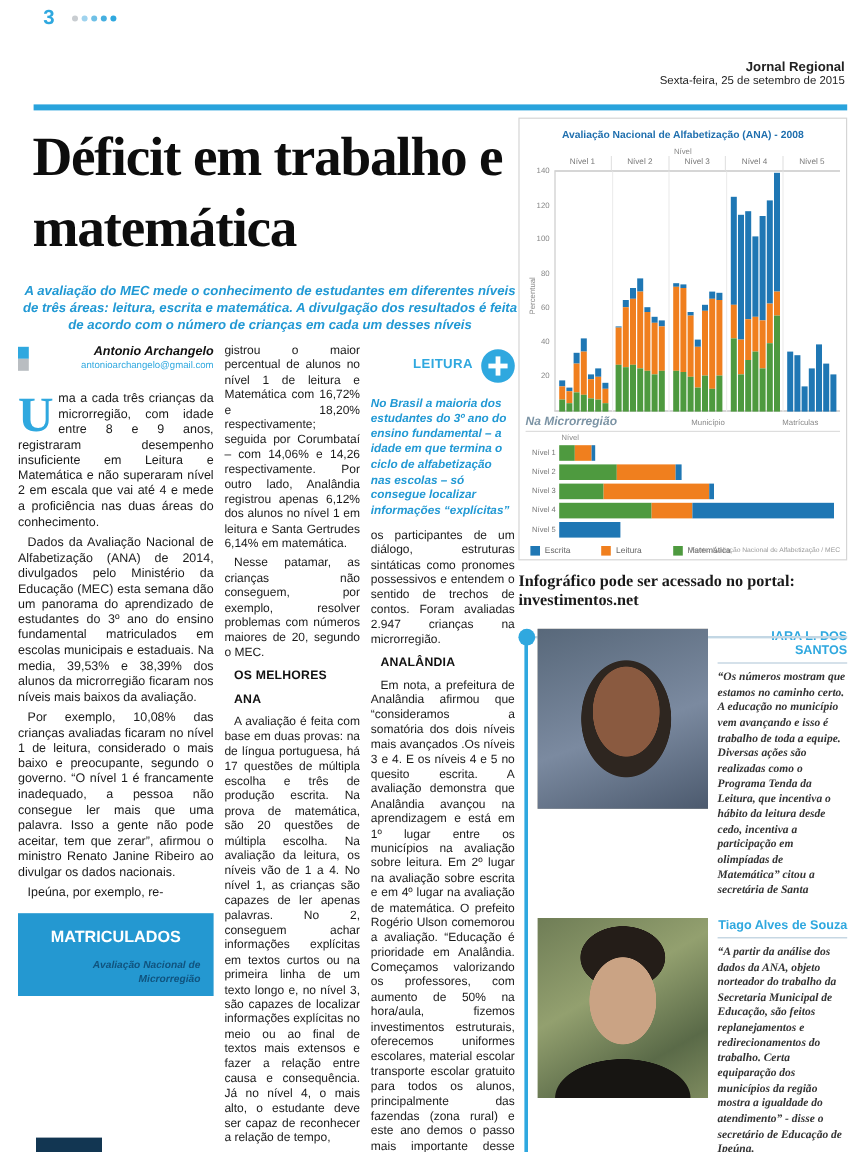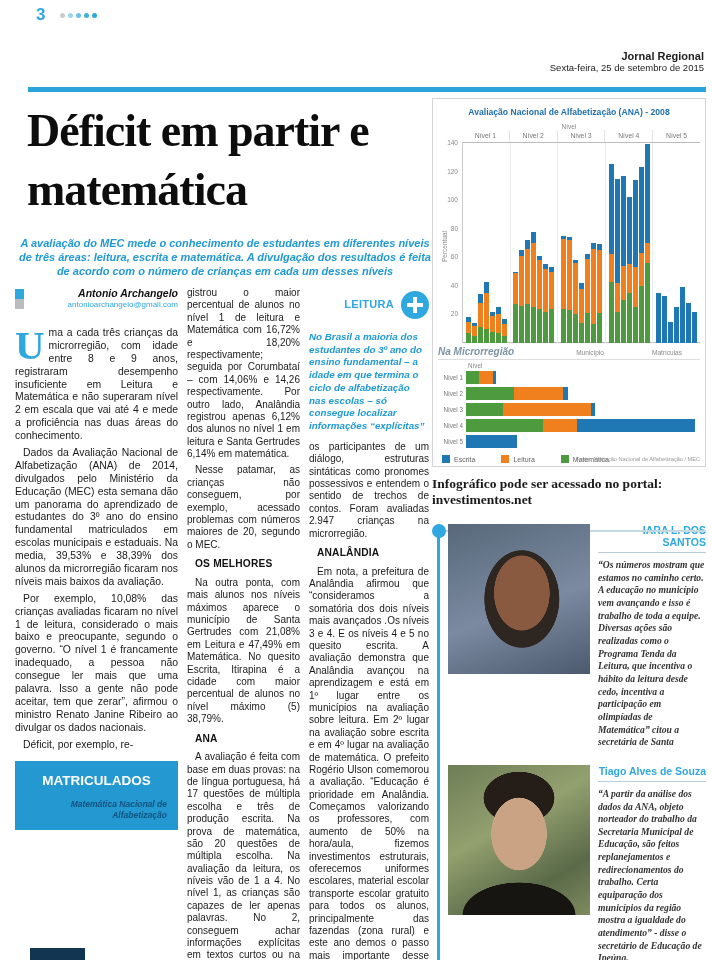--- a/index.html
+++ b/index.html
@@ -126,47 +126,46 @@
     <i style="background:#6fc0e6"></i>
     <i style="background:#45afe0"></i>
     <i style="background:#2fa8df"></i>
   </div>
   <div class="masthead">
     <div class="jname">Jornal Regional</div>
     <div class="jdate">Sexta-feira, 25 de setembro de 2015</div>
   </div>
   <div class="header-rule"></div>
 
-  <h1 class="headline">Déficit em partir e matemática</h1>
+  <h1 class="headline">Déficit em trabalho e matemática</h1>
   <div class="deck">A avaliação do MEC mede o conhecimento de estudantes em diferentes níveis de três áreas: leitura, escrita e matemática. A divulgação dos resultados é feita de acordo com o número de crianças em cada um desses níveis</div>
 
   <div class="cols">
     <div class="col col1">
       <div class="byline">
         <span class="byline-mark">
           <i style="background:#2fa8df"></i>
             <i style="background:#b9bdc1"></i>
         </span>
         <div class="bname">Antonio Archangelo</div>
         <div class="bmail">antonioarchangelo@gmail.com</div>
       </div>
       <p class="noindent"><span class="dropcap">U</span><span>ma a cada três crianças da microrregião, com idade entre 8 e 9 anos, registraram desempenho insuficiente em Leitura e Matemática e não superaram nível 2 em escala que vai até 4 e mede a proficiência nas duas áreas do conhecimento.</span></p>
       <p>Dados da Avaliação Nacional de Alfabetização (ANA) de 2014, divulgados pelo Ministério da Educação (MEC) esta semana dão um panorama do aprendizado de estudantes do 3º ano do ensino fundamental matriculados em escolas municipais e estaduais. Na media, 39,53% e 38,39% dos alunos da microrregião ficaram nos níveis mais baixos da avaliação.</p>
       <p>Por exemplo, 10,08% das crianças avaliadas ficaram no nível 1 de leitura, considerado o mais baixo e preocupante, segundo o governo. “O nível 1 é francamente inadequado, a pessoa não consegue ler mais que uma palavra. Isso a gente não pode aceitar, tem que zerar”, afirmou o ministro Renato Janine Ribeiro ao divulgar os dados nacionais.</p>
-      <p>Déficit, por exemplo, re-</p>
+      <p>Ipeúna, por exemplo, re-</p>
       <div class="matriculados">
         <div class="mtitle">MATRICULADOS</div>
-        <div class="mcredit">Matemática Nacional de Alfabetização</div>
+        <div class="mcredit">Avaliação Nacional de Microrregião</div>
       </div>
     </div>
     <div class="col col2">
       <p class="noindent">gistrou o maior percentual de alunos no nível 1 de leitura e Matemática com 16,72% e 18,20% respectivamente; seguida por Corumbataí – com 14,06% e 14,26 respectivamente. Por outro lado, Analândia registrou apenas 6,12% dos alunos no nível 1 em leitura e Santa Gertrudes 6,14% em matemática.</p>
-      <p>Nesse patamar, as crianças não conseguem, por exemplo, acessado problemas com números maiores de 20, segundo o MEC.</p>
+      <p>Nesse patamar, as crianças não conseguem, por exemplo, resolver problemas com números maiores de 20, segundo o MEC.</p>
       <div class="subhead">OS MELHORES</div>
-      <p>Na outra ponta, com mais alunos nos níveis máximos aparece o município de Santa Gertrudes com 21,08% em Leitura e 47,49% em Matemática. No quesito Escrita, Itirapina é a cidade com maior percentual de alunos no nível máximo (5) 38,79%.</p>
       <div class="subhead">ANA</div>
       <p>A avaliação é feita com base em duas provas: na de língua portuguesa, há 17 questões de múltipla escolha e três de produção escrita. Na prova de matemática, são 20 questões de múltipla escolha. Na avaliação da leitura, os níveis vão de 1 a 4. No nível 1, as crianças são capazes de ler apenas palavras. No 2, conseguem achar informações explícitas em textos curtos ou na primeira linha de um texto longo e, no nível 3, são capazes de localizar informações explícitas no meio ou ao final de textos mais extensos e fazer a relação entre causa e consequência. Já no nível 4, o mais alto, o estudante deve ser capaz de reconhecer a relação de tempo,</p>
     </div>
     <div class="col col3">
       <div class="leitura-head">
         <span class="ltitle">LEITURA</span>
         <span class="plus-circle"></span>
       </div>
       <div class="lead-quote">No Brasil a maioria dos estudantes do 3º ano do ensino fundamental – a idade em que termina o ciclo de alfabetização nas escolas – só consegue localizar informações “explícitas”</div>
       <p class="noindent">os participantes de um diálogo, estruturas sintáticas como pronomes possessivos e entendem o sentido de trechos de contos. Foram avaliadas 2.947 crianças na microrregião.</p>

